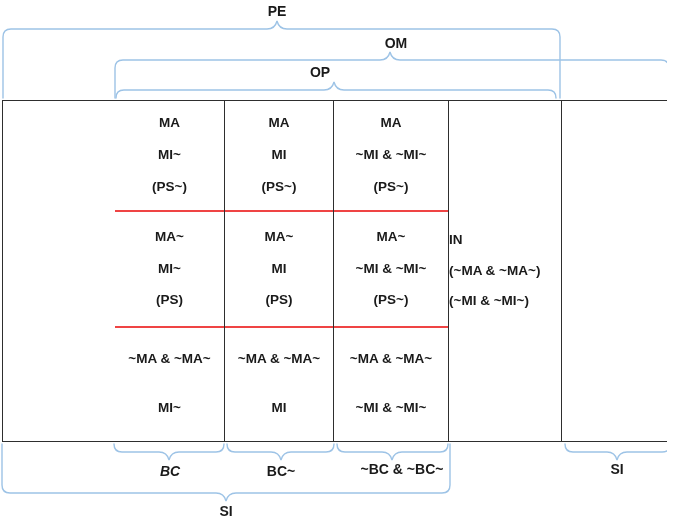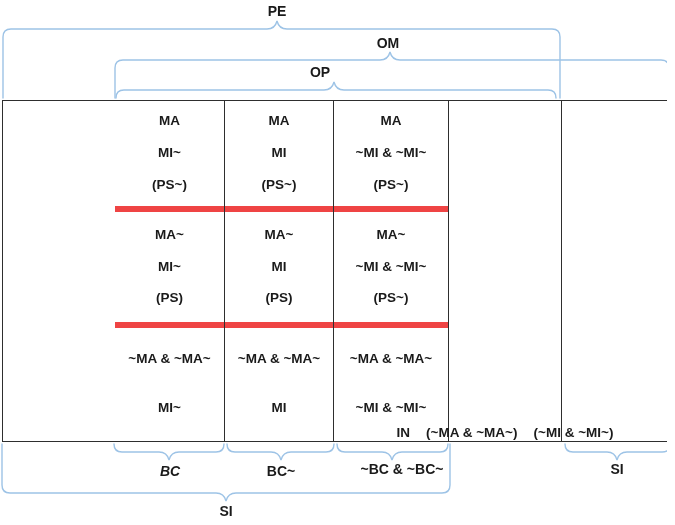--- a/index.html
+++ b/index.html
@@ -39,32 +39,32 @@
     box-sizing: border-box;
   }
   .col {
     position: absolute;
     top: 0; height: 100%;
     box-sizing: border-box;
   }
   .col.bordered { border-right: 1px solid #2e2e2e; }
   .sidecell {
     width: 100%; height: 100%;
-    display: flex; flex-direction: row;
-    align-items: flex-end; justify-content: center;
+    display: flex; flex-direction: column;
+    align-items: flex-start; justify-content: center;
     gap: 17px;
   }
   .gridcell {
     width: 100%;
     box-sizing: border-box;
     display: flex; flex-direction: column;
     align-items: center; justify-content: center;
     gap: 17px;
   }
-  .gridcell.rb { border-bottom: 6px solid #ef4444; }
+  .gridcell.rb { border-bottom: 2px solid #ef4444; }
   .gridcell.r0 { height: 111px; }
   .gridcell.r1 { height: 116px; }
   .gridcell.r2 { height: 112px; gap: 34px; }
   .cellline {
     font-size: 13.5px;
     font-weight: bold;
     line-height: 1.1;
     white-space: nowrap;
   }
 </style>
@@ -78,21 +78,21 @@
     <path d="M115,98 L115,68 Q115,60 123,60 L380,60 Q388,60 390,52 Q392,60 400,60 L661,60 Q669,60 669,68 L669,98"></path>
     <path d="M116,98 Q116,90 124,90 L324,90 Q332,90 334,82 Q336,90 344,90 L548,90 Q556,90 556,98"></path>
     <path d="M114,444 Q114,452 122,452 L159,452 Q167,452 169,460 Q171,452 179,452 L216,452 Q224,452 224,444"></path>
     <path d="M227,444 Q227,452 235,452 L271,452 Q279,452 281,460 Q283,452 291,452 L326,452 Q334,452 334,444"></path>
     <path d="M337,444 Q337,452 345,452 L382,452 Q390,452 392,460 Q394,452 402,452 L440,452 Q448,452 448,444"></path>
     <path d="M565,444 Q565,452 573,452 L607,452 Q615,452 617,460 Q619,452 627,452 L662,452 Q670,452 670,444"></path>
     <path d="M2,444 L2,485 Q2,493 10,493 L216,493 Q224,493 226,501 Q228,493 236,493 L442,493 Q450,493 450,485 L450,444"></path>
   </svg>
 
   <div class="brace-label" style="left:277px; top:3px;">PE</div>
-  <div class="brace-label" style="left:388px; top:35px;">OM</div>
+  <div class="brace-label" style="left:396px; top:35px;">OM</div>
   <div class="brace-label" style="left:320px; top:64px;">OP</div>
   <div class="brace-label" style="left:170px; top:463px;font-style:italic;">BC</div>
   <div class="brace-label" style="left:281px; top:463px;">BC~</div>
   <div class="brace-label" style="left:402px; top:461px;">~BC &amp; ~BC~</div>
   <div class="brace-label" style="left:617px; top:461px;">SI</div>
   <div class="brace-label" style="left:226px; top:503px;">SI</div>
 
   <div class="ptable">
 
 

